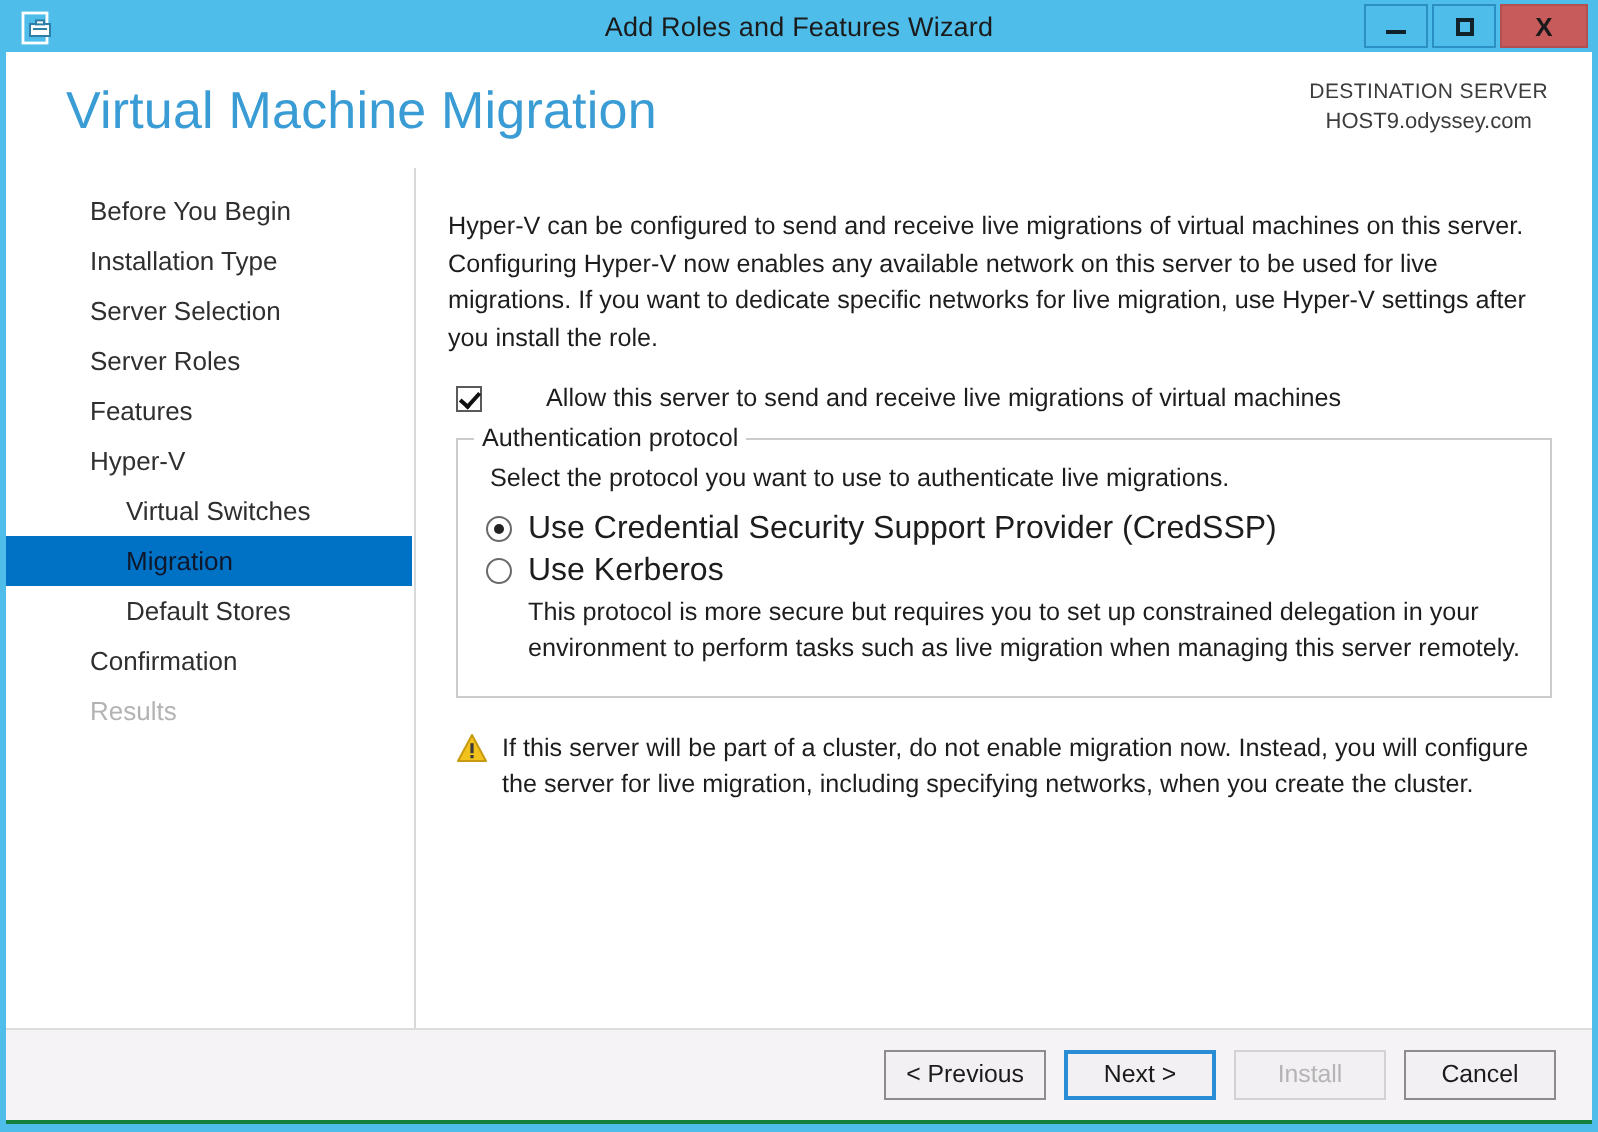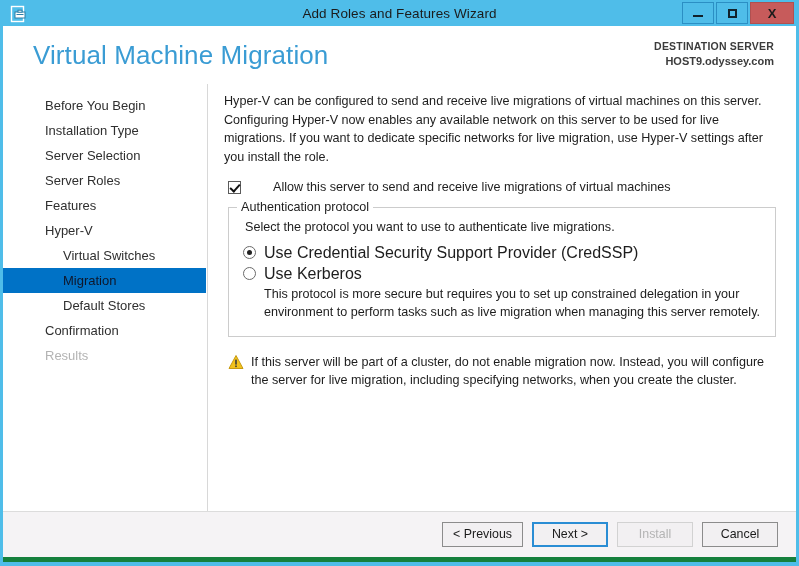--- a/index.html
+++ b/index.html
@@ -92,45 +92,44 @@
     width: 9px; height: 9px; border: 2px solid #11222b;
   }
 
   
   .client {
     flex: 1 1 auto;
     background: #ffffff;
     display: flex;
     flex-direction: column;
     min-height: 0;
-    border-bottom: 5px solid #15803d;
+    border-bottom: 2px solid #15803d;
   }
 
   
   .page-header {
     flex: 0 0 auto;
     height: 58px;
     position: relative;
     padding: 0 22px 0 30px;
     display: flex;
     align-items: center;
   }
   .page-title {
     font-size: 26px;
     font-weight: normal;
     color: #3a9cd4;
     letter-spacing: .1px;
     line-height: 1;
   }
   .dest-block {
     margin-left: auto;
-    text-align: right;
+    text-align: center;
     line-height: 1.32;
     padding-bottom: 2px;
-    font-weight: bold;
   }
   .dest-label {
     font-size: 10.5px;
     color: #3c3c3c;
     letter-spacing: .2px;
   }
   .dest-value {
     font-size: 11px;
     color: #3c3c3c;
   }
@@ -168,21 +167,21 @@
   .main {
     flex: 1 1 auto;
     padding: 8px 14px 0 16px;
     min-width: 0;
   }
 
   .intro {
     font-size: 12.6px;
     color: #1d1d1d;
     line-height: 1.48;
-    margin: 0 0 12px 0;
+    margin: 12px 0 12px 0;
     max-width: 560px;
   }
 
   
   .check-row {
     display: flex;
     align-items: flex-start;
     margin: 0 0 12px 4px;
     cursor: default;
     gap: 25px;

